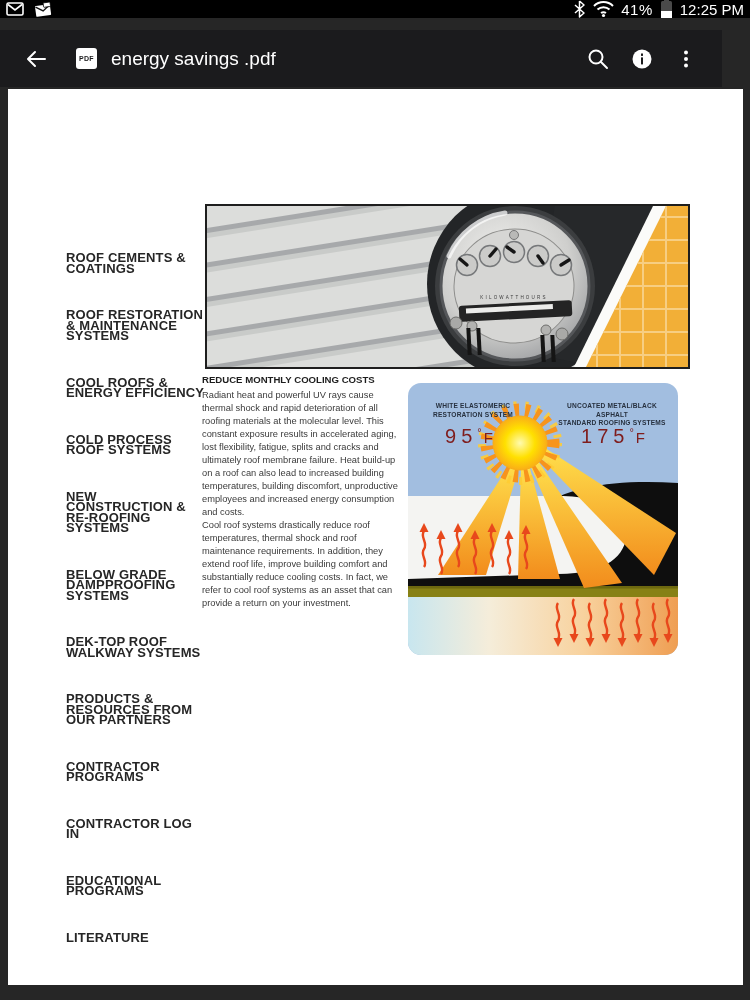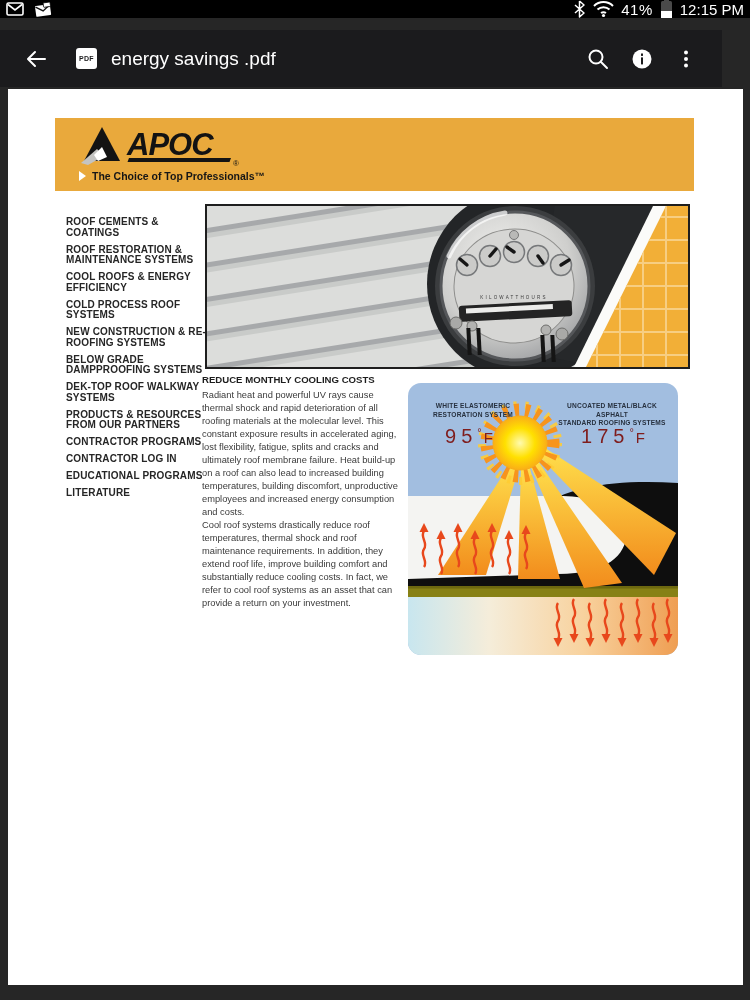--- a/index.html
+++ b/index.html
@@ -36,22 +36,22 @@
   .banner{position:absolute;left:47px;top:29px;width:639px;height:73px;
           background:var(--banner_yellow,#E9A93C);}
   .logo-svg{position:absolute;left:26px;top:6px;}
   .tagline{position:absolute;left:24px;top:52px;display:flex;align-items:center;gap:6px;}
   .tag-arrow{width:0;height:0;border-left:7px solid #fff;border-top:5px solid transparent;
              border-bottom:5px solid transparent;}
   .tag-text{font-size:10.5px;font-weight:bold;color:#161616;}
 
   
   .nav{position:absolute;left:58px;top:128px;width:140px;}
-  .nav-item{font-size:10px;font-weight:bold;color:#262626;line-height:10.5px;
-            margin-bottom:6.5px;letter-spacing:0.15px;cursor:pointer;}
+  .nav-item{font-size:13px;font-weight:bold;color:#262626;line-height:10.5px;
+            margin-bottom:6.5px;letter-spacing:0.15px;cursor:pointer;margin-top:36px;}
 
   
   .photo{position:absolute;left:197px;top:115px;width:485px;height:165px;}
 
   
   .article{position:absolute;left:194px;top:285px;width:203px;}
   .article h1{font-size:9.6px;font-weight:bold;color:#1d1d1d;margin:0 0 4px 0;}
   .article p{font-size:9.3px;line-height:13px;color:#3a3a3a;margin:0;}
   .back-row{text-align:right;margin-top:14px;}
   .back-link{color:var(--link_red,#C40000);font-size:9.5px;font-weight:bold;
@@ -96,21 +96,21 @@
       <svg width="21" height="18" viewBox="0 0 21 18">
         <path d="M1,6 A13.5,13.5 0 0 1 20,6" fill="none" stroke="#fff" stroke-width="2"></path>
         <path d="M4.5,9.5 A9,9 0 0 1 16.5,9.5" fill="none" stroke="#fff" stroke-width="2"></path>
         <path d="M8,13 A4.5,4.5 0 0 1 13,13" fill="none" stroke="#fff" stroke-width="2"></path>
         <circle cx="10.5" cy="15.5" r="1.6" fill="#fff"></circle>
       </svg>
       <span class="pct">41%</span>
       <div class="battery">
           <div class="fill"></div>
         </div>
-      <span>12:15 PM</span>
+      <span>12:25 PM</span>
     </div>
   </div>
 
   <div class="toolbar">
     <button class="icon-btn">
       <svg width="24" height="24" viewBox="0 0 24 24">
         <path d="M21,12 H5 M11,5 L4,12 L11,19" fill="none" stroke="#fff" stroke-width="2" stroke-linecap="round" stroke-linejoin="round"></path>
       </svg>
     </button>
     <div class="pdf-badge">PDF</div>
@@ -132,34 +132,20 @@
       <svg width="22" height="22" viewBox="0 0 22 22">
         <circle cx="11" cy="4.5" r="2" fill="#fff"></circle>
           <circle cx="11" cy="11" r="2" fill="#fff"></circle>
         <circle cx="11" cy="17.5" r="2" fill="#fff"></circle>
       </svg>
     </button>
   </div>
 
   <div class="page">
 
-    <div class="banner">
-      <svg class="logo-svg" width="170" height="44" viewBox="0 0 170 44">
-        <polygon points="3,37 21,3 39,37" fill="#131313"></polygon>
-        <polygon points="0,39 16,25 23,32 7,41" fill="#C4C4C2"></polygon>
-        <polygon points="13,31 21,23 26,33 17,37" fill="#FFFFFF"></polygon>
-        <text x="46" y="31" font-size="31" font-weight="bold" font-style="italic" letter-spacing="-1" fill="#131313">APOC</text>
-        <polygon points="48,34 150,34 148.5,38 46.5,38" fill="#131313"></polygon>
-        <text x="152" y="42" font-size="8" fill="#131313">®</text>
-      </svg>
-      <div class="tagline">
-        <span class="tag-arrow"></span>
-        <span class="tag-text">The Choice of Top Professionals™</span>
-      </div>
-    </div>
 
     <nav class="nav">
       <div class="nav-item">ROOF CEMENTS &amp; COATINGS</div>
       <div class="nav-item">ROOF RESTORATION &amp; MAINTENANCE SYSTEMS</div>
       <div class="nav-item">COOL ROOFS &amp; ENERGY EFFICIENCY</div>
       <div class="nav-item">COLD PROCESS ROOF SYSTEMS</div>
       <div class="nav-item">NEW CONSTRUCTION &amp; RE-ROOFING SYSTEMS</div>
       <div class="nav-item">BELOW GRADE DAMPPROOFING SYSTEMS</div>
       <div class="nav-item">DEK-TOP ROOF WALKWAY SYSTEMS</div>
       <div class="nav-item">PRODUCTS &amp; RESOURCES FROM OUR PARTNERS</div>

